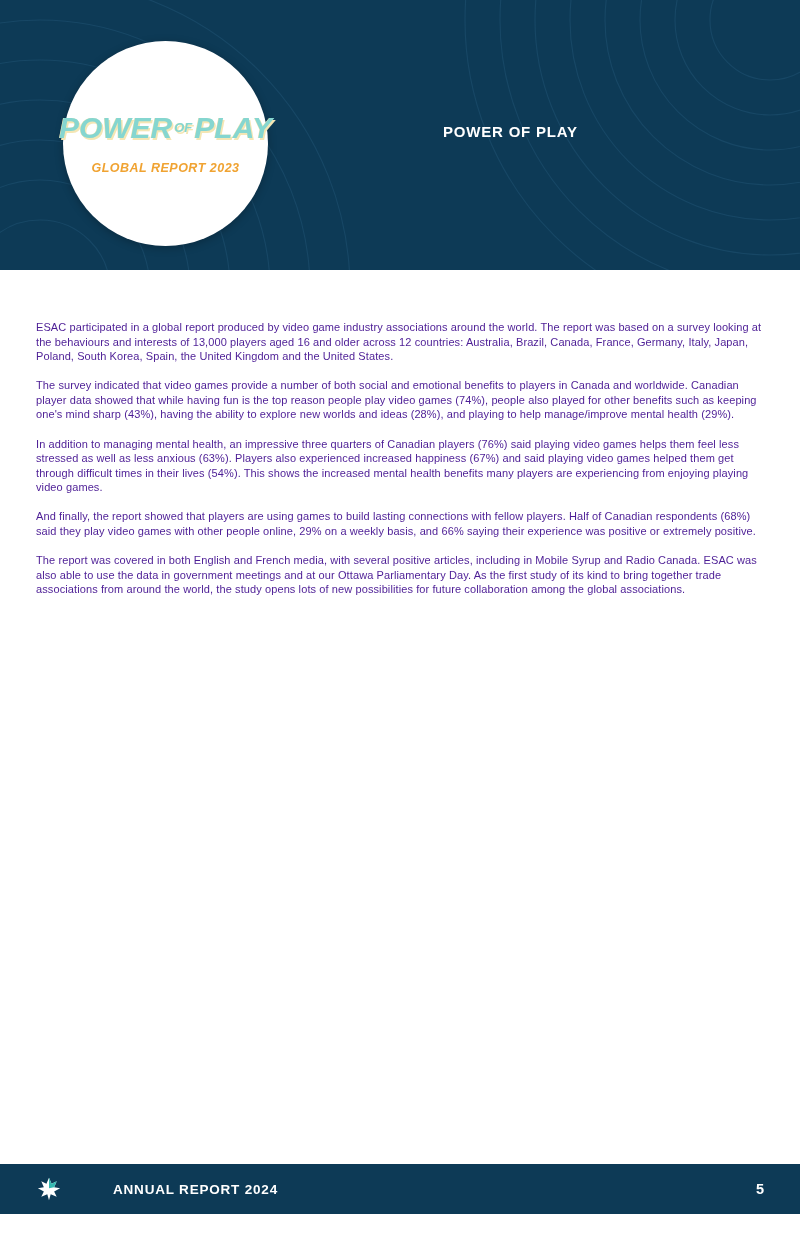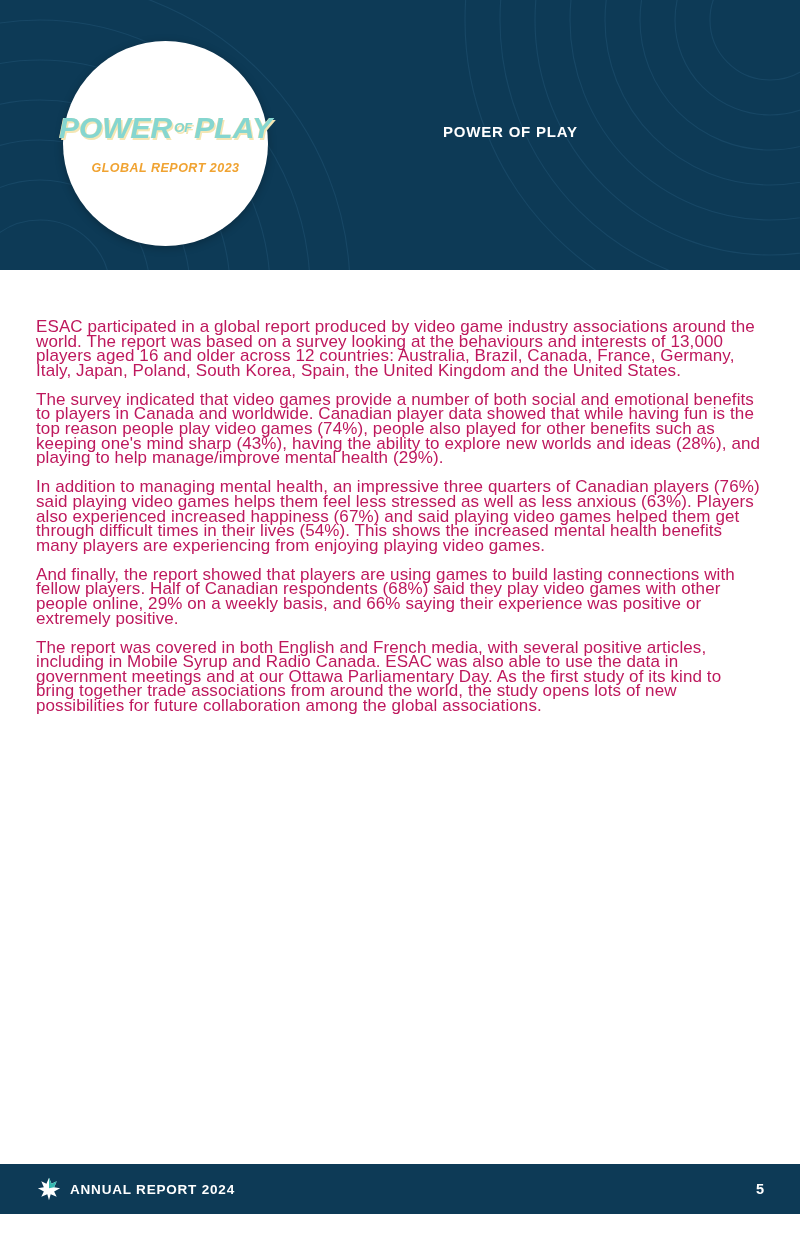--- a/index.html
+++ b/index.html
@@ -71,38 +71,39 @@
     font-size: 15px;
     font-weight: 700;
     letter-spacing: 0.8px;
   }
 
   
   .content {
     padding: 50px 36px 0 36px;
   }
   .para {
-    color: #be185d;
-    font-size: 17px;
+    color: #4c1d95;
+    font-size: 11px;
     line-height: 14.6px;
     margin-bottom: 14.5px;
     letter-spacing: 0.1px;
   }
 
   
   .footer {
     position: absolute;
     left: 0;
     top: 1164px;
     width: 100%;
     height: 50px;
     background: #0d3a56;
     display: flex;
     align-items: center;
     padding: 0 36px;
+    gap: 43px;
   }
   .footer-logo {
     display: inline-flex;
     width: 26px;
     height: 26px;
     margin-right: 8px;
     align-items: center;
     justify-content: center;
   }
   .footer-label {

